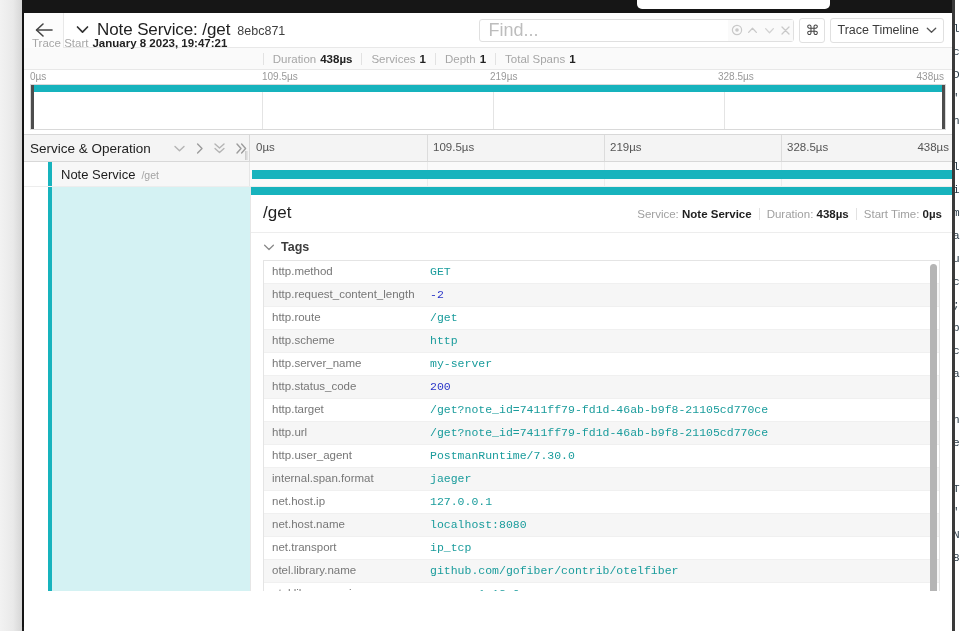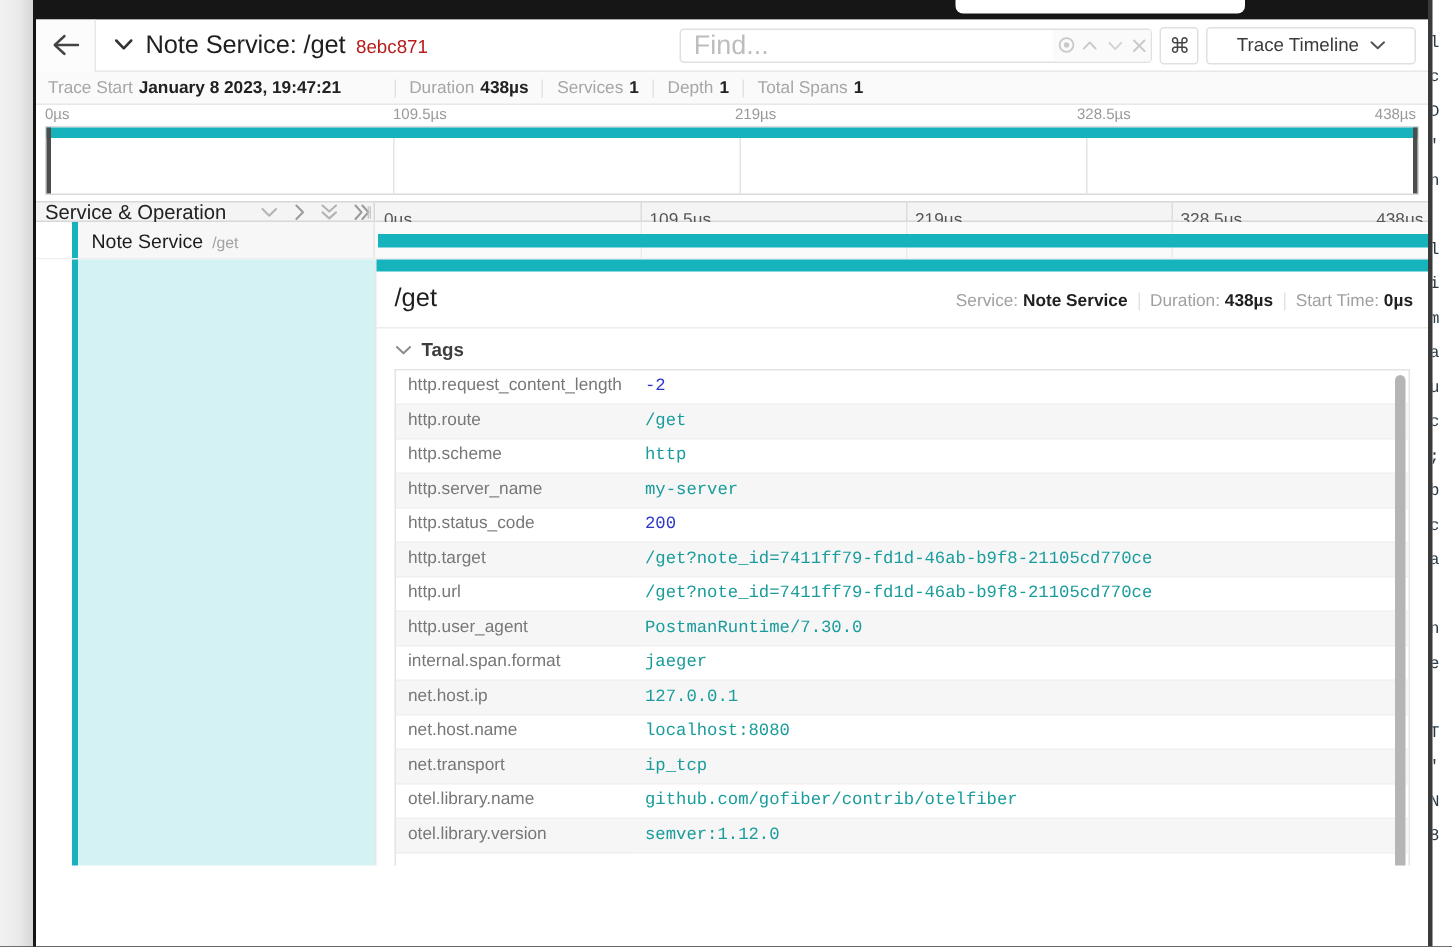--- a/index.html
+++ b/index.html
@@ -58,21 +58,21 @@
   }
   #back-btn svg { display: block; }
   #title-block {
     display: flex; align-items: baseline; gap: 7px; padding-left: 11px; flex: 1; min-width: 0;
   }
   #title-caret { cursor: pointer; display: inline-flex; align-items: center; }
   #trace-title {
     font-size: 17px; color: #1f1f1f; white-space: nowrap; letter-spacing: -0.1px;
   }
   #trace-id {
-    font-size: 12.5px; color: #b91c1c; font-family: "Liberation Sans", sans-serif;
+    font-size: 12.5px; color: #404040; font-family: "Liberation Sans", sans-serif;
   }
   #header-right { display: flex; align-items: center; gap: 5px; padding-right: 8px; }
 
   #find-wrap {
     display: flex; align-items: center;
     width: 315px; height: 23px;
     border: 1px solid #e0e0e0; border-radius: 3px; background: #fff;
   }
   #find-input {
     flex: 1; border: 0; outline: 0; height: 21px; padding: 0 8px;
@@ -84,31 +84,31 @@
     width: 23px; height: 21px; display: flex; align-items: center; justify-content: center;
     color: #c8c8c8; font-size: 12px; cursor: pointer; background: #fafafa;
   }
   #kbd-btn {
     width: 26px; height: 25px; border: 1px solid #e0e0e0; border-radius: 3px;
     display: flex; align-items: center; justify-content: center;
     font-size: 14px; color: #444; cursor: pointer; background: #fff;
   }
   #view-select {
     height: 25px; border: 1px solid #e0e0e0; border-radius: 3px; background: #fff;
-    display: flex; align-items: center; gap: 7px; padding: 0 19px;
+    display: flex; align-items: center; gap: 7px; padding: 0 6px;
     font-size: 12.5px; color: #3b3b3b; cursor: pointer; white-space: nowrap;
   }
 
   
   #trace-meta {
     display: flex; align-items: center; height: 22px;
     background: #fafafa; border-bottom: 1px solid #e8e8e8;
     padding-left: 8px; font-size: 11.5px; color: #9b9b9b;
   }
-  .meta-item { display: flex; align-items: center; gap: 4px; padding-right: 9px; }
+  .meta-item { display: flex; align-items: flex-start; gap: 4px; padding-right: 9px; }
   .meta-item + .meta-item { border-left: 1px solid #e2e2e2; padding-left: 9px; }
   .meta-label { color: #a6a6a6; }
   .meta-strong { color: #222; font-weight: bold; }
   .meta-dim { color: #aaa; font-weight: normal; margin-top: 32px; }
 
   
   #minimap { position: relative; height: 64px; background: #fff; padding: 0 6px 0 6px; }
   #minimap-ticks { position: relative; height: 14px; }
   .mini-tick {
     position: absolute; top: 1px; font-size: 10px; color: #999;
@@ -116,21 +116,21 @@
   }
   #minimap-box {
     position: relative; height: 46px; border: 1px solid #d9d9d9; background: #fff;
   }
   #minimap-bar { position: absolute; left: 0; top: 0; height: 7px; width: 100%; background: #17b3bd; }
   .mini-col-line { position: absolute; top: 7px; bottom: 0; width: 1px; background: #e4e4e4; }
   #minimap-handle-l { position: absolute; left: 0; top: 0; bottom: 0; width: 3px; background: #4d4d4d; }
   #minimap-handle-r { position: absolute; right: 0; top: 0; bottom: 0; width: 3px; background: #4d4d4d; }
 
   
-  #tl-header { display: flex; height: 14px; border-top: 1px solid #d8d8d8; border-bottom: 1px solid #d8d8d8; background: #f4f4f4; }
+  #tl-header { display: flex; height: 28px; border-top: 1px solid #d8d8d8; border-bottom: 1px solid #d8d8d8; background: #f4f4f4; }
   #tl-header-left {
     width: 226px; display: flex; align-items: center; position: relative;
     border-right: 1px solid #d8d8d8; padding-left: 6px;
   }
   #svc-op-label { font-size: 13.5px; color: #222; }
   #collapse-icons { display: flex; align-items: center; gap: 9px; margin-left: 22px; color: #b4b4b4; }
   .ci { cursor: pointer; display: inline-flex; }
   #col-resizer {
     position: absolute; right: 2px; bottom: 1px; font-size: 9px; color: #c0c0c0;
     letter-spacing: -1px; cursor: col-resize;
@@ -441,20 +441,24 @@
           <svg width="12" height="9" viewBox="0 0 12 9">
             <path d="M1.6 2.3 L6 6.5 L10.4 2.3" stroke="#8a8a8a" stroke-width="1.3" fill="none" stroke-linecap="round" stroke-linejoin="round"></path>
           </svg>
           <span id="tags-label">Tags</span>
         </div>
 
         <div id="tags-table-wrap">
           <table id="tags-table">
             <tbody id="tags-body">
                 <tr>
+                  <td class="tag-key">http.method</td>
+                  <td class="tag-val v-string">GET</td>
+                </tr>
+                <tr>
                   <td class="tag-key">http.request_content_length</td>
                   <td class="tag-val v-number">-2</td>
                 </tr>
                 <tr>
                   <td class="tag-key">http.route</td>
                   <td class="tag-val v-string">/get</td>
                 </tr>
                 <tr>
                   <td class="tag-key">http.scheme</td>
                   <td class="tag-val v-string">http</td>

